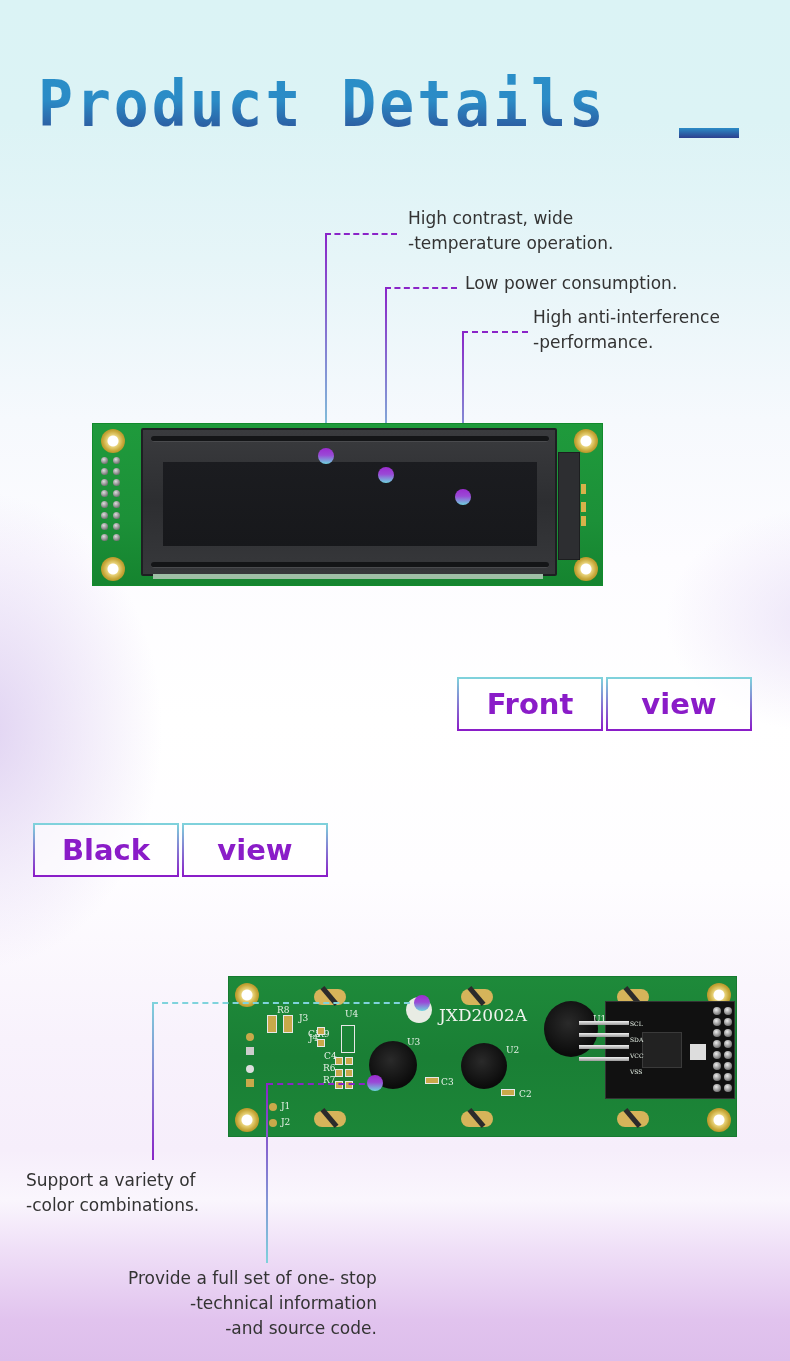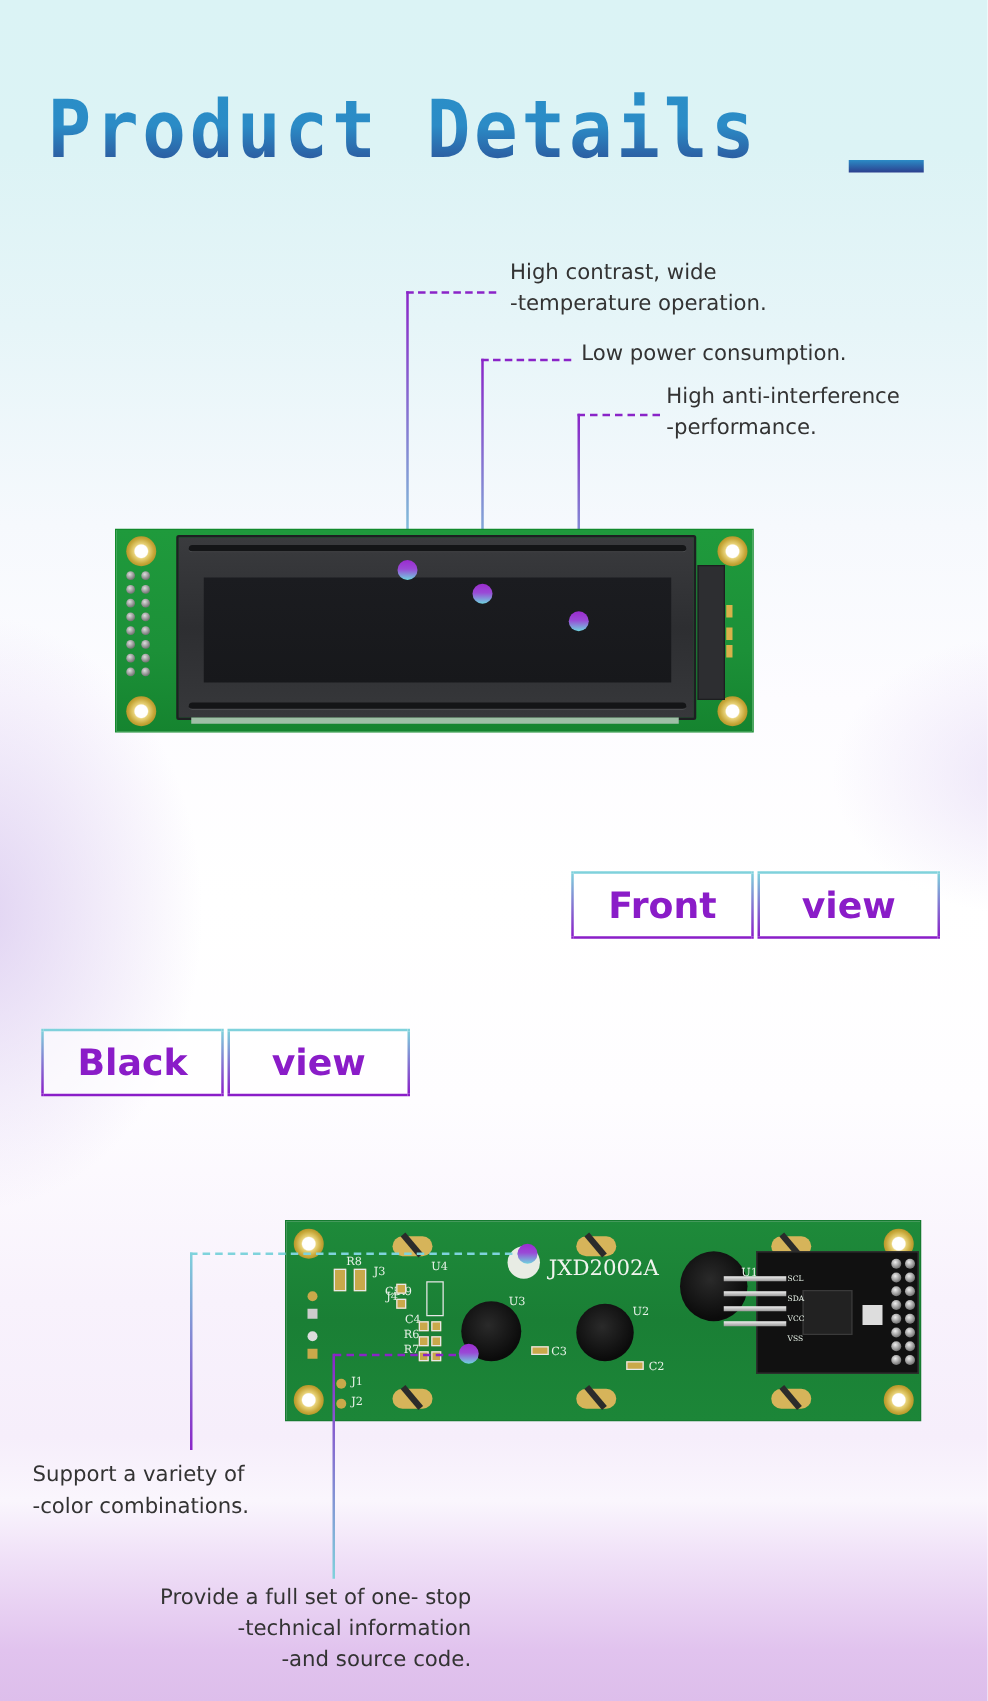--- a/index.html
+++ b/index.html
@@ -158,21 +158,21 @@
   <div class="abs" style="left:488px; top:60px; width:5px; height:10px; background:#d8b24a;"></div>
   <div class="abs" style="left:488px; top:78px; width:5px; height:10px; background:#d8b24a;"></div>
   <div class="abs" style="left:488px; top:92px; width:5px; height:10px; background:#d8b24a;"></div>
   <div class="abs" style="left:60px; top:150px; width:390px; height:5px; background:#9fbfa6;"></div>
 </div>
 
 <div class="abs dot" style="left:318px; top:448px;"></div>
 <div class="abs dot" style="left:378px; top:467px;"></div>
 <div class="abs dot" style="left:455px; top:489px;"></div>
 
-<div class="abs badge" style="left:457px; top:677px;margin-top:20px;">
+<div class="abs badge" style="left:457px; top:677px;">
   <div class="badge-cell" style="width:146px;">Front</div>
   <div class="badge-cell" style="width:146px;">view</div>
 </div>
 
 <div class="abs badge" style="left:33px; top:823px;">
   <div class="badge-cell" style="width:146px;">Black</div>
   <div class="badge-cell" style="width:146px;">view</div>
 </div>
 
 <div class="abs pcb-back" style="left:228px; top:976px; width:509px; height:161px;">

